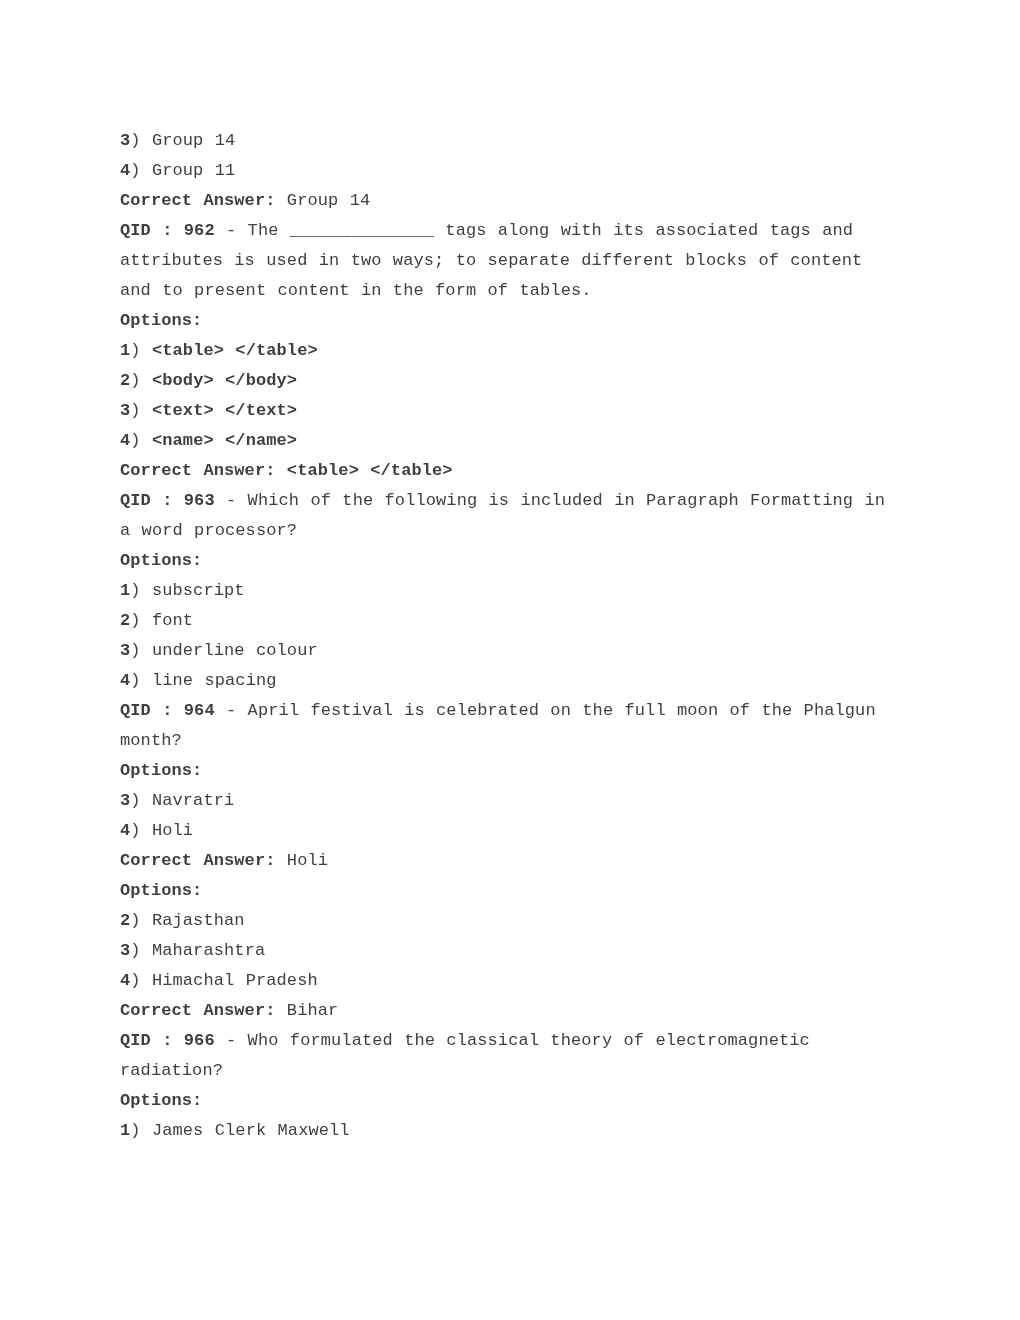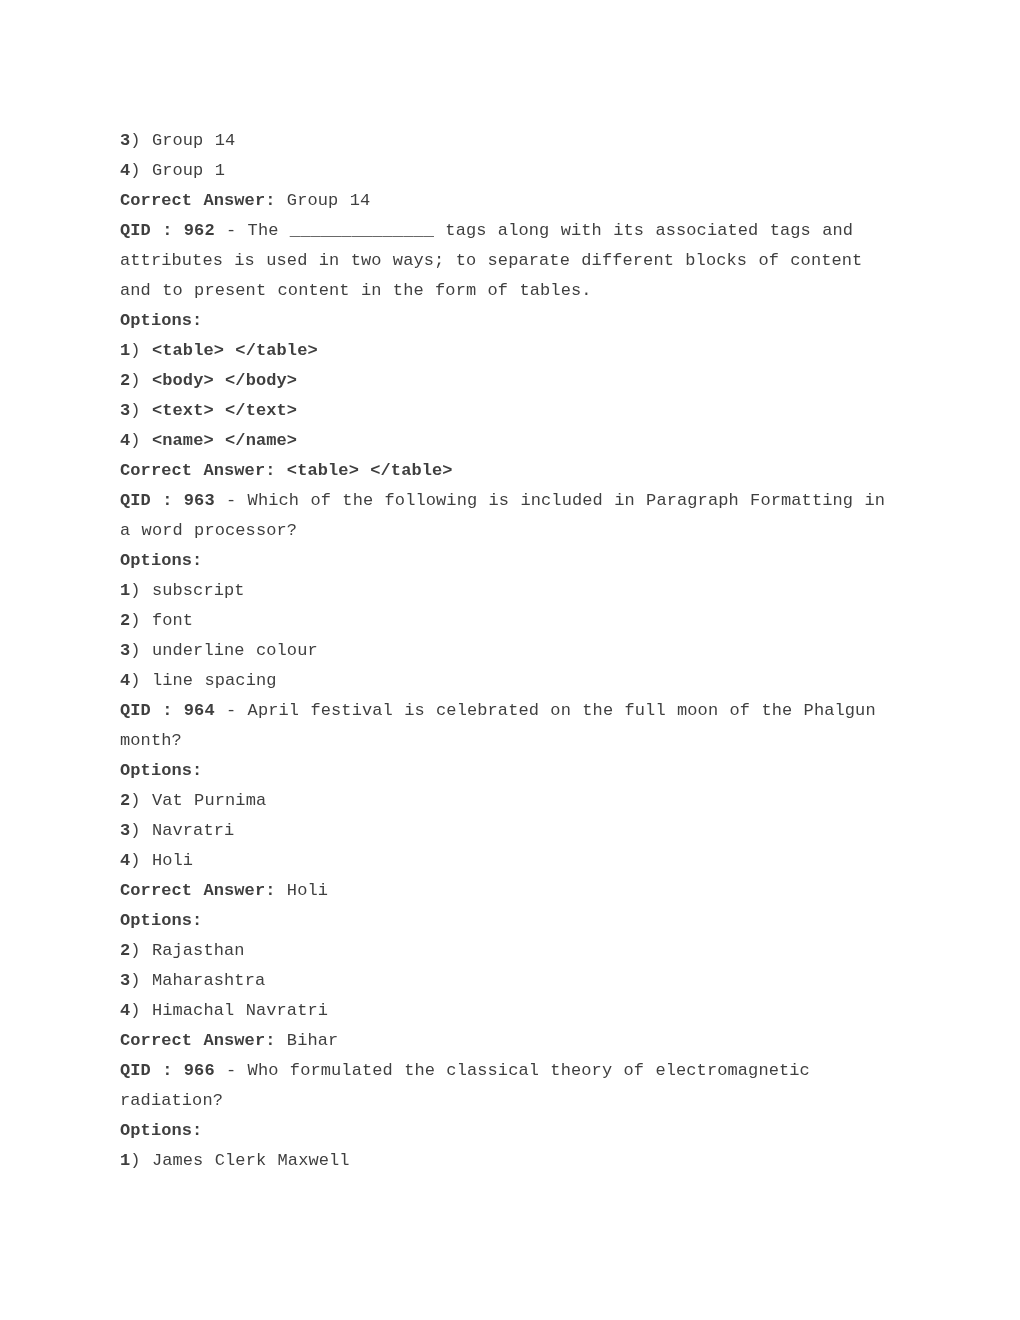--- a/index.html
+++ b/index.html
@@ -32,43 +32,42 @@
   .b {
     font-weight: bold;
   }
 </style>
 </head>
 <body>
 
 <div class="doc">
   <div style="color: rgb(63, 63, 63);">
       <div class="line"><span class="b">3</span><span>) Group 14</span></div>
-      <div class="line"><span class="b">4</span><span>) Group 1</span></div>
+      <div class="line"><span class="b">4</span><span>) Group 11</span></div>
       <div class="line"><span class="b">Correct Answer:</span><span> Group 14</span></div>
       <div class="line"><span class="b">QID : 962</span><span> - The ______________ tags along with its associated tags and attributes is used in two ways; to separate different blocks of content and to present content in the form of tables.</span></div>
       <div class="line"><span class="b">Options:</span></div>
       <div class="line"><span class="b">1</span><span>) </span><span class="b">&lt;table&gt; &lt;/table&gt;</span></div>
       <div class="line"><span class="b">2</span><span>) </span><span class="b">&lt;body&gt; &lt;/body&gt;</span></div>
       <div class="line"><span class="b">3</span><span>) </span><span class="b">&lt;text&gt; &lt;/text&gt;</span></div>
       <div class="line"><span class="b">4</span><span>) </span><span class="b">&lt;name&gt; &lt;/name&gt;</span></div>
       <div class="line"><span class="b">Correct Answer:</span><span> </span><span class="b">&lt;table&gt; &lt;/table&gt;</span></div>
       <div class="line"><span class="b">QID : 963</span><span> - Which of the following is included in Paragraph Formatting in a word processor?</span></div>
       <div class="line"><span class="b">Options:</span></div>
       <div class="line"><span class="b">1</span><span>) subscript</span></div>
       <div class="line"><span class="b">2</span><span>) font</span></div>
       <div class="line"><span class="b">3</span><span>) underline colour</span></div>
       <div class="line"><span class="b">4</span><span>) line spacing</span></div>
       <div class="line"><span class="b">QID : 964</span><span> - April festival is celebrated on the full moon of the Phalgun month?</span></div>
       <div class="line"><span class="b">Options:</span></div>
-      <div class="line"><span class="b">2</span><span>) Vat Purnima</span></div>
       <div class="line"><span class="b">3</span><span>) Navratri</span></div>
       <div class="line"><span class="b">4</span><span>) Holi</span></div>
       <div class="line"><span class="b">Correct Answer:</span><span> Holi</span></div>
       <div class="line"><span class="b">Options:</span></div>
       <div class="line"><span class="b">2</span><span>) Rajasthan</span></div>
       <div class="line"><span class="b">3</span><span>) Maharashtra</span></div>
-      <div class="line"><span class="b">4</span><span>) Himachal Navratri</span></div>
+      <div class="line"><span class="b">4</span><span>) Himachal Pradesh</span></div>
       <div class="line"><span class="b">Correct Answer:</span><span> Bihar</span></div>
       <div class="line"><span class="b">QID : 966</span><span> - Who formulated the classical theory of electromagnetic radiation?</span></div>
       <div class="line"><span class="b">Options:</span></div>
       <div class="line"><span class="b">1</span><span>) James Clerk Maxwell</span></div>
     </div>
 </div>
 
 </body></html>

